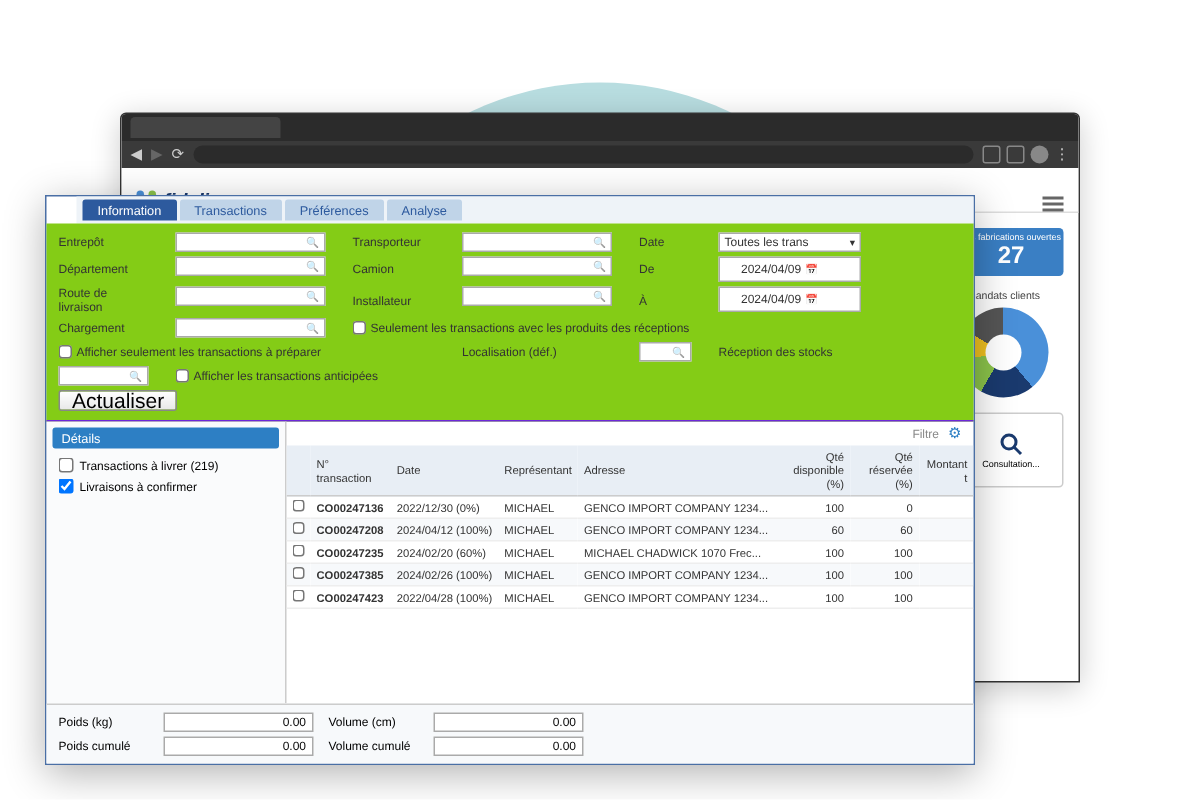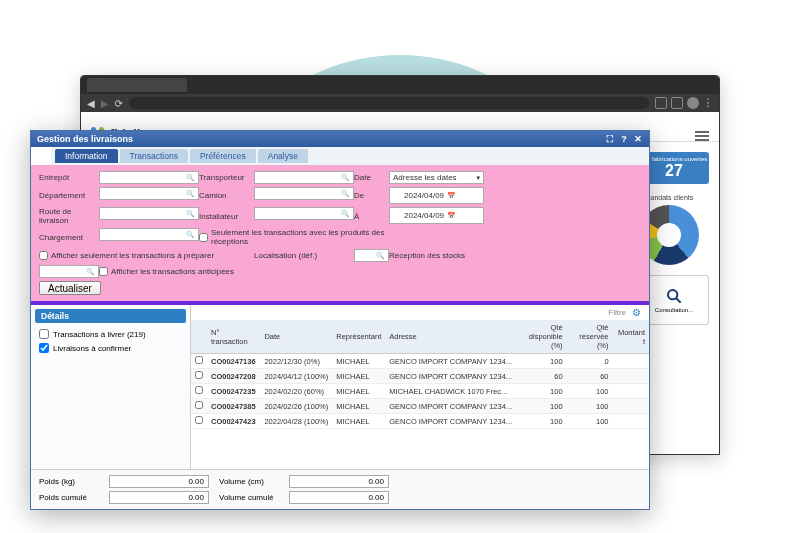--- a/index.html
+++ b/index.html
@@ -40,35 +40,35 @@
 
 .modal { position: absolute; top: 130px; left: 30px; width: 620px; height: 380px; background: #fff; border: 1px solid #4a6fa5; box-shadow: 0 6px 25px rgba(0,0,0,.3); z-index: 2; display: flex; flex-direction: column; }
 .modal-title { background: linear-gradient(#4a75b8,#2d5a9e); color: #fff; height: 16px; display: flex; align-items: center; padding: 0 6px; font-size: 9px; font-weight: bold; }
 .modal-title .win-icons { margin-left: auto; display: flex; gap: 4px; }
 .modal-title .win-icons span { width: 10px; height: 10px; display: inline-flex; align-items: center; justify-content: center; font-size: 9px; cursor: pointer; }
 
 .modal-tabs { display: flex; gap: 2px; padding: 2px 4px; background: #eef3f8; margin-left: 20px; }
 .modal-tab { padding: 2px 10px; font-size: 8.5px; background: #c0d4e8; color: #2d5a9e; border-radius: 2px 2px 0 0; cursor: pointer; }
 .modal-tab.active { background: #2d5a9e; color: #fff; }
 
-.filters { padding: 6px 8px; background: #f9a8d4; display: grid; grid-template-columns: 60px 100px 55px 100px 35px 95px; gap: 3px 0; font-size: 8px; color: #333; border-bottom: 4px solid #6d28d9; }
+.filters { padding: 6px 8px; background: #84cc16; display: grid; grid-template-columns: 60px 100px 55px 100px 35px 95px; gap: 3px 18px; font-size: 8px; color: #333; border-bottom: 1px solid #6d28d9; }
 .filters label { align-self: center; }
 .filters .inp { height: 13px; border: 1px solid #aaa; background: #fff; display: flex; align-items: center; padding: 0 3px; }
 .filters .inp.search::after { content: '🔍'; margin-left: auto; font-size: 7px; opacity: .6; }
 .filters .sel { height: 13px; border: 1px solid #aaa; background: #fff; display: flex; align-items: center; padding: 0 3px; justify-content: space-between; }
 .filters .sel::after { content: '▾'; font-size: 7px; }
 .filters .date { height: 17px; border: 1px solid #aaa; background: #fff; display: flex; align-items: center; padding: 0 14px; gap: 3px; }
 .filters .date::after { content: '📅'; font-size: 7px; }
 .filters .chk { display: flex; align-items: center; gap: 3px; grid-column: span 3; }
 .filters .chk input { width: 9px; height: 9px; }
-.btn-sm { height: 14px; padding: 0 8px; border: 1px solid #888; background: linear-gradient(#fff,#e8e8e8); font-size: 10px; border-radius: 2px; cursor: pointer; display: inline-flex; align-items: center; }
+.btn-sm { height: 14px; padding: 0 8px; border: 1px solid #888; background: linear-gradient(#fff,#e8e8e8); font-size: 14px; border-radius: 2px; cursor: pointer; display: inline-flex; align-items: center; }
 
 .body-row { flex: 1; display: flex; overflow: hidden; }
 .side-panel { width: 160px; border-right: 1px solid #ccc; padding: 4px; background: #fafbfc; }
-.side-header { background: #2d7fc4; color: #fff; font-size: 8.5px; padding: 2px 6px; border-radius: 2px; font-weight: bold; margin-bottom: 4px; }
+.side-header { background: #2d7fc4; color: #fff; font-size: 8.5px; padding: 2px 6px; border-radius: 2px; font-weight: normal; margin-bottom: 4px; }
 .side-item { display: flex; align-items: center; gap: 4px; font-size: 8px; padding: 2px 4px; }
 .side-item input { width: 10px; height: 10px; }
 
 .table-wrap { flex: 1; display: flex; flex-direction: column; overflow: hidden; }
 .table-filter { text-align: right; padding: 2px 8px; font-size: 8px; color: #888; display: flex; justify-content: flex-end; gap: 6px; align-items: center; }
 .gear { color: #2d7fc4; font-size: 10px; cursor: pointer; }
 .tbl { width: 100%; border-collapse: collapse; font-size: 7.5px; }
 .tbl th { background: #e8eef5; padding: 3px 4px; text-align: left; border-bottom: 1px solid #ccc; color: #333; font-weight: normal; }
 .tbl td { padding: 2px 4px; border-bottom: 1px solid #eee; color: #333; white-space: nowrap; overflow: hidden; text-overflow: ellipsis; }
 .tbl tr:nth-child(even) td { background: #f7f9fb; }
@@ -150,44 +150,36 @@
             <circle cx="10" cy="10" r="7"></circle>
             <line x1="15" y1="15" x2="22" y2="22"></line>
           </svg>
         <span style="font-size:6px">Consultation...</span>
       </div>
     </div>
   </div>
 </div>
 
 <div class="modal">
-  <div class="modal-title">
-    <span>Gestion des livraisons</span>
-    <div class="win-icons">
-      <span>⛶</span>
-      <span>?</span>
-      <span>✕</span>
-    </div>
-  </div>
 
   <div class="modal-tabs">
     <div class="modal-tab active">Information</div>
     <div class="modal-tab">Transactions</div>
     <div class="modal-tab">Préférences</div>
     <div class="modal-tab">Analyse</div>
   </div>
 
   <div class="filters">
     <label>Entrepôt</label>
     <div class="inp search"></div>
     <label>Transporteur</label>
     <div class="inp search"></div>
     <label>Date</label>
     <div class="sel">
-        <span>Adresse les dates</span>
+        <span>Toutes les trans</span>
       </div>
 
     <label>Département</label>
     <div class="inp search"></div>
     <label>Camion</label>
     <div class="inp search"></div>
     <label>De</label>
     <div class="date">
         <span>2024/04/09</span>
       </div>

